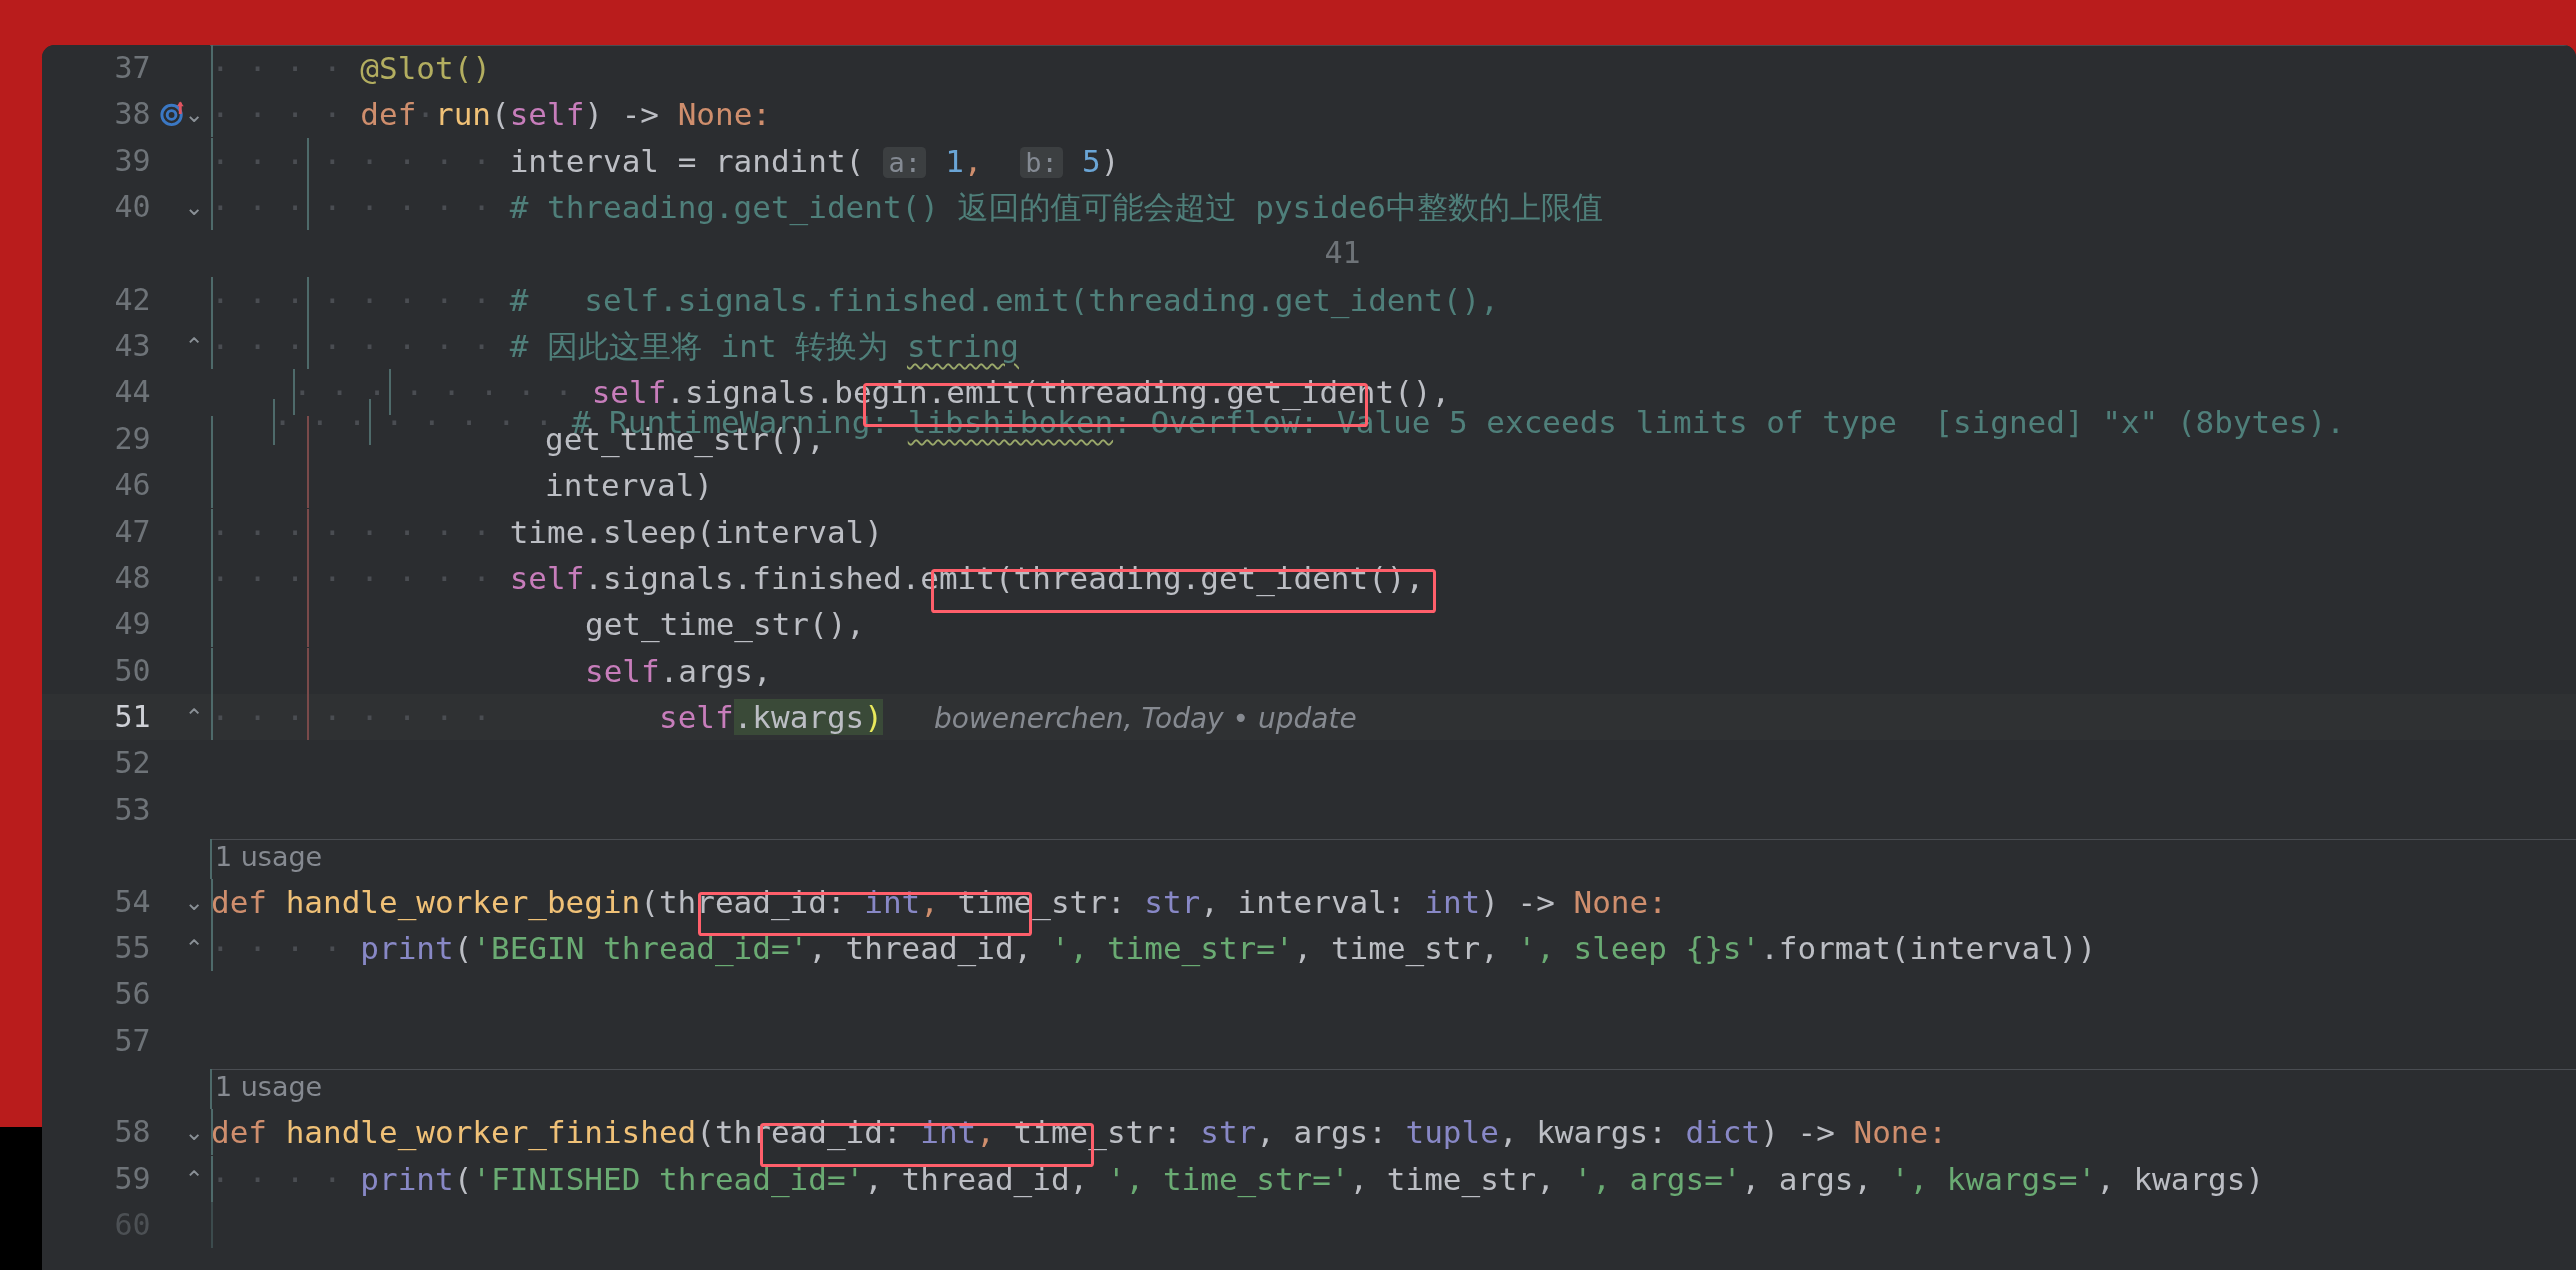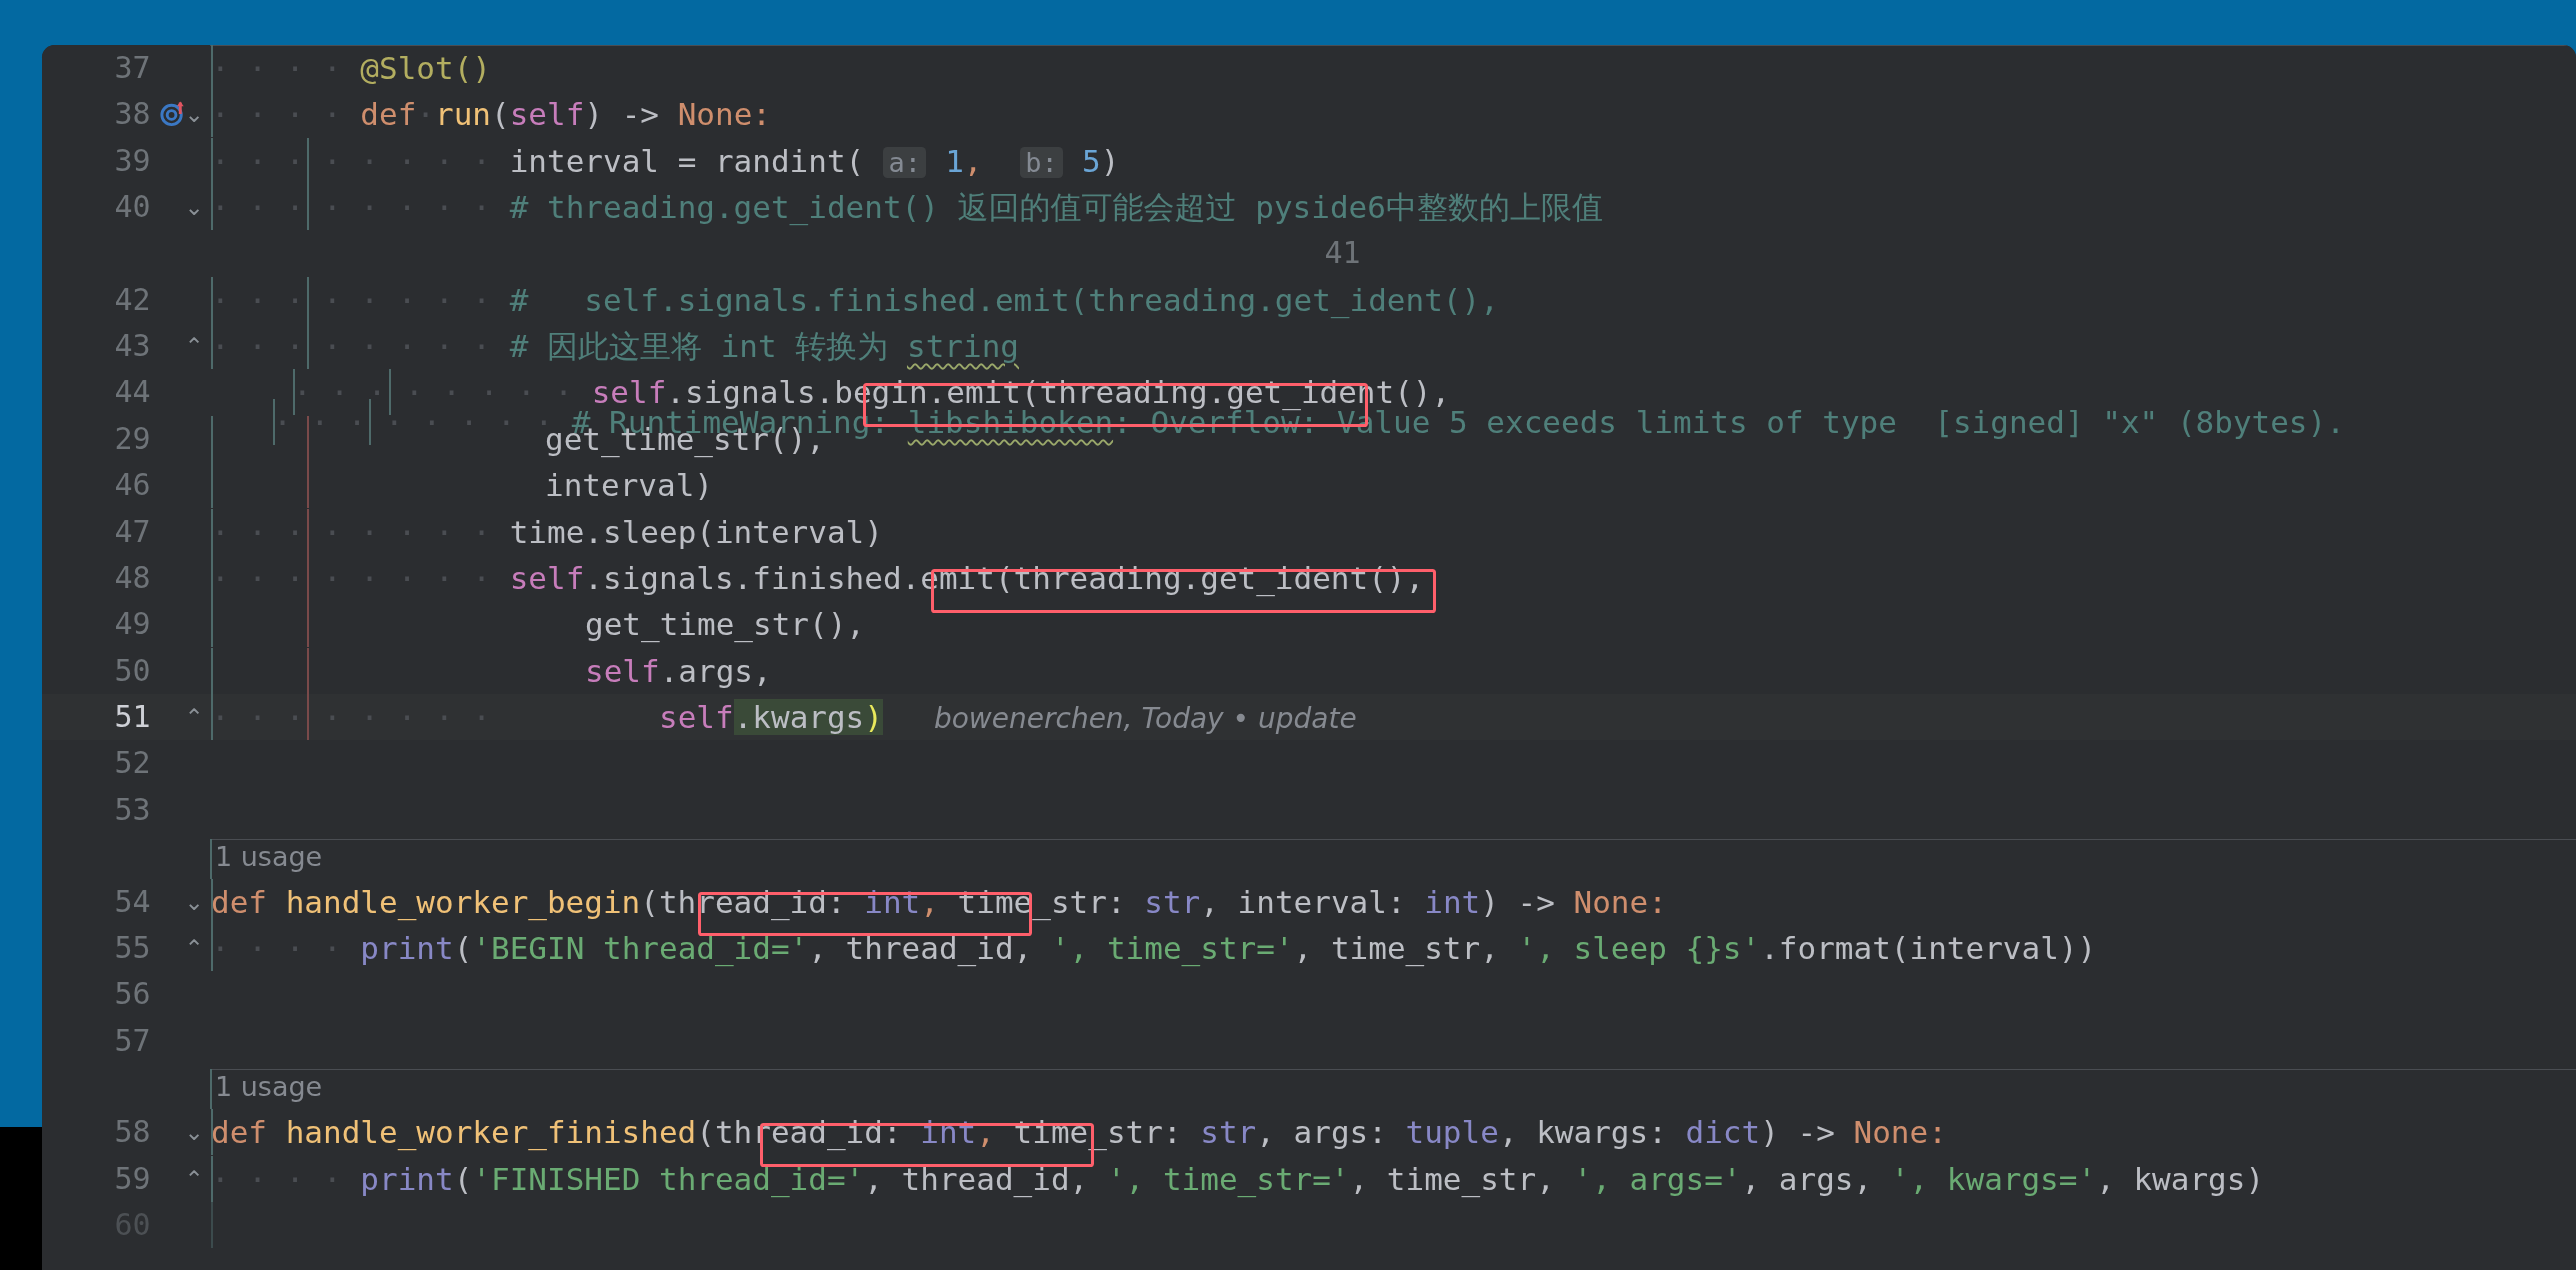--- a/index.html
+++ b/index.html
@@ -5,21 +5,21 @@
   * { box-sizing: border-box; margin: 0; padding: 0; }
   html, body {
     width: 2576px; height: 1271px;
     background: #000000;
     font-family: "DejaVu Sans Mono", monospace;
     overflow: hidden;
   }
   #root {
     position: relative;
     width: 2576px; height: 1127px;
-    background: #0369a1;
+    background: #b91c1c;
   }
   
   .editor {
     position: absolute;
     left: 42px; top: 45px;
     width: 2534px; height: 1225px;
     background: #2b2d30;
     border-top-left-radius: 12.7px;
     border-top-right-radius: 12.7px;
     overflow: hidden;

